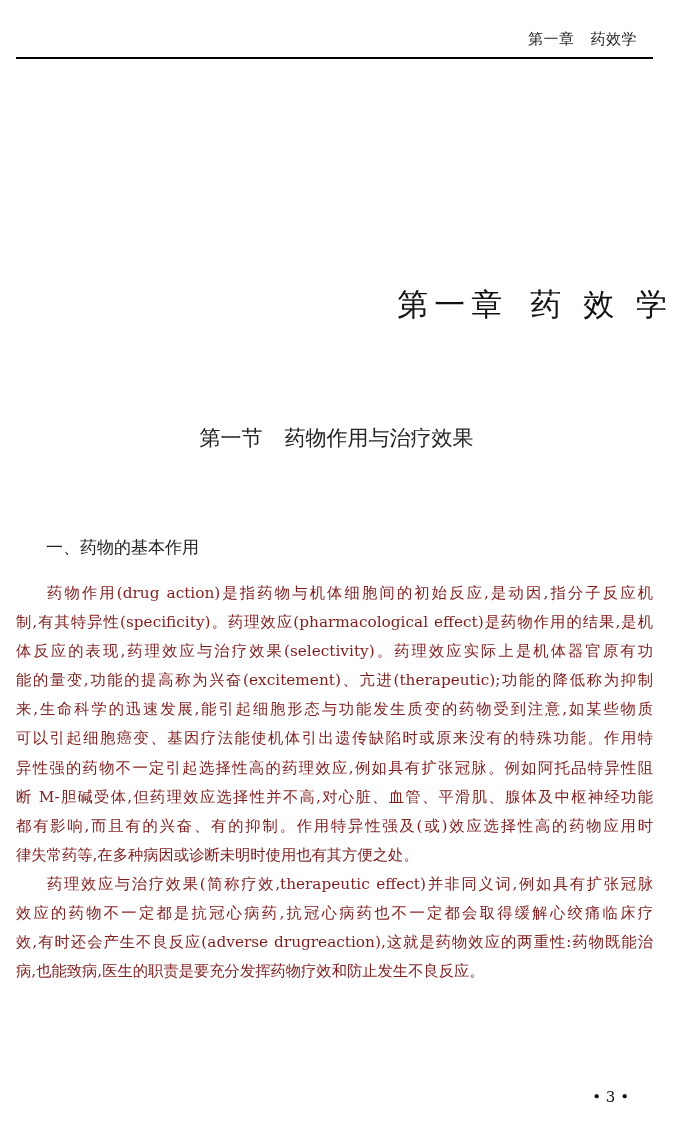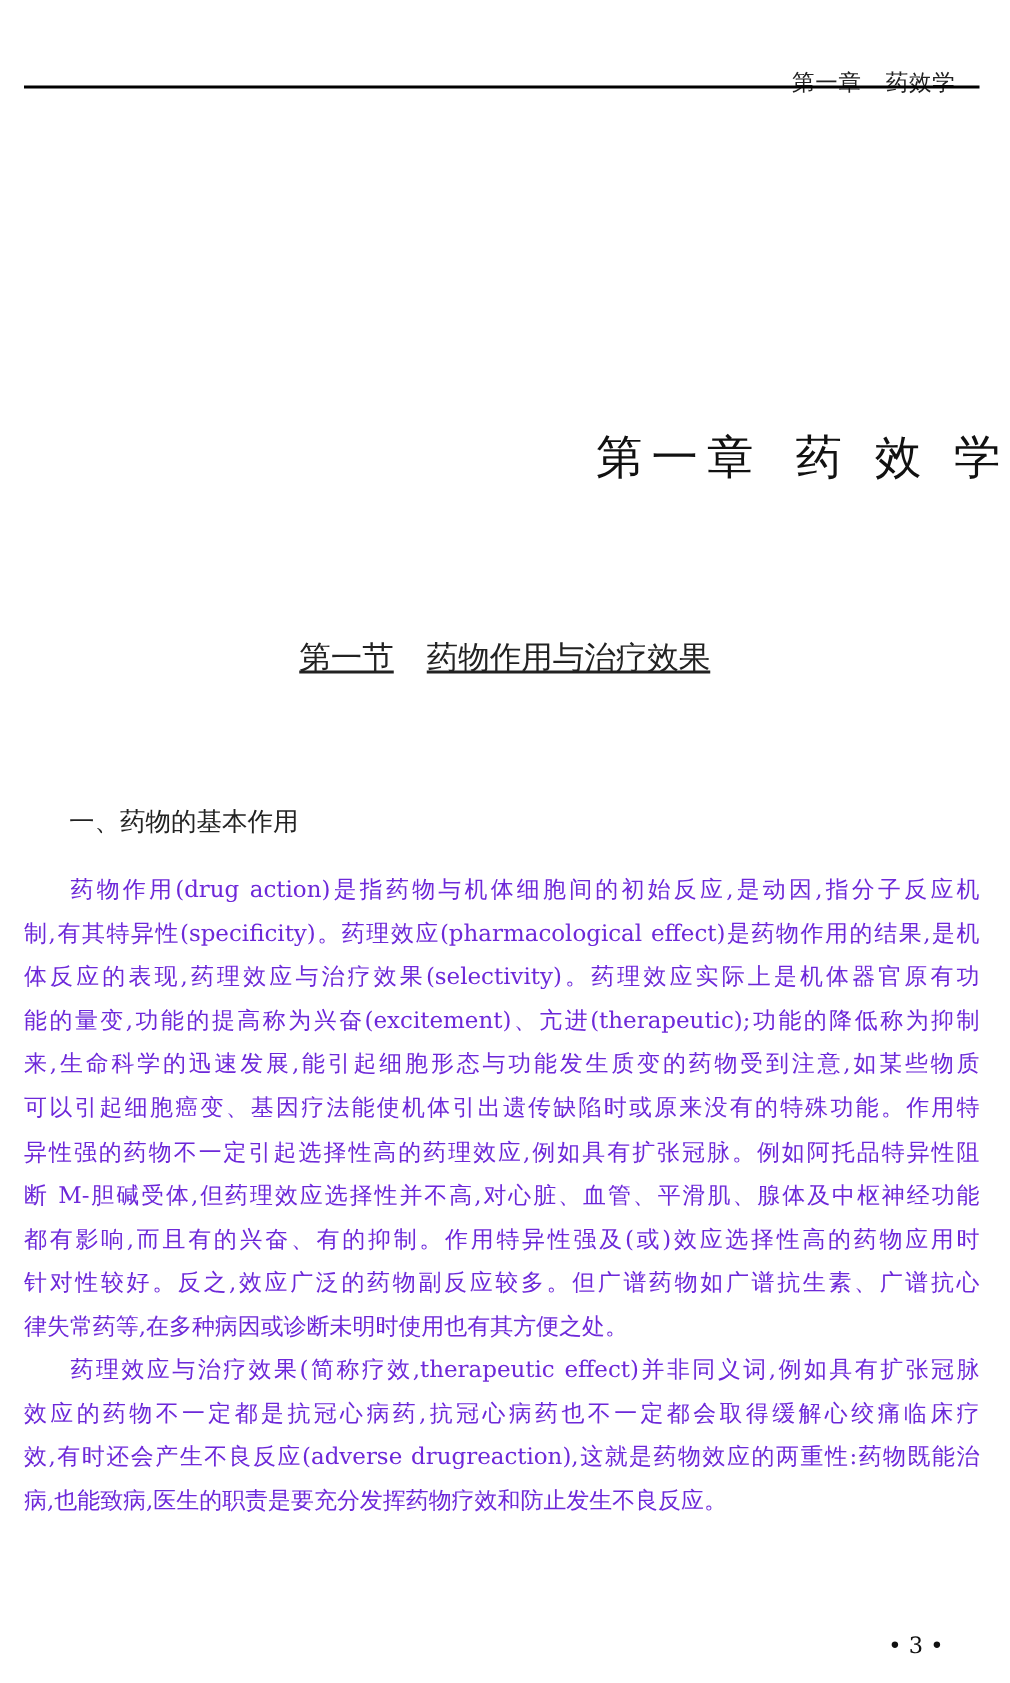--- a/index.html
+++ b/index.html
@@ -15,21 +15,20 @@
       font-family: "DejaVu Serif", "Liberation Serif", serif;
       color: #1a1a1a;
     }
     .running-header {
       position: absolute;
       top: 30px;
       right: 36px;
       font-size: 15px;
       letter-spacing: 0.5px;
       color: #222;
-      margin-top: 16px;
     }
     .running-header .sep { display: inline-block; width: 16px; }
     .header-rule {
       position: absolute;
       top: 57px;
       left: 16px;
       width: 637px;
       height: 2px;
       background: #000;
     }
@@ -45,38 +44,37 @@
     }
     .chapter-title .gap { display: inline-block; width: 22px; }
     .section-title {
       position: absolute;
       top: 424px;
       left: 0;
       width: 673px;
       text-align: center;
       font-size: 21px;
       color: #222;
-      text-decoration: underline;
     }
     .section-title .gap { display: inline-block; width: 22px; }
     .subsection-title {
       position: absolute;
       top: 536px;
       left: 46px;
       font-size: 17px;
       color: #222;
     }
     .body-text {
       position: absolute;
       top: 579px;
       left: 16px;
       width: 637px;
       font-size: 15.3px;
       line-height: 29.1px;
-      color: #6d28d9;
+      color: #7f1d1d;
     }
     .line {
       display: block;
       white-space: nowrap;
       text-align: justify;
       text-align-last: justify;
       height: 29.1px;
     }
     .line.last { text-align-last: left; }
     .line.indent { padding-left: 31px; }
@@ -110,21 +108,20 @@
   <div class="para-block">
     <span class="line indent">药物作用(drug action)是指药物与机体细胞间的初始反应,是动因,指分子反应机</span>
     <span class="line">制,有其特异性(specificity)。药理效应(pharmacological effect)是药物作用的结果,是机</span>
     <span class="line">体反应的表现,药理效应与治疗效果(selectivity)。药理效应实际上是机体器官原有功</span>
     <span class="line">能的量变,功能的提高称为兴奋(excitement)、亢进(therapeutic);功能的降低称为抑制</span>
     <span class="line">来,生命科学的迅速发展,能引起细胞形态与功能发生质变的药物受到注意,如某些物质</span>
     <span class="line">可以引起细胞癌变、基因疗法能使机体引出遗传缺陷时或原来没有的特殊功能。作用特</span>
     <span class="line">异性强的药物不一定引起选择性高的药理效应,例如具有扩张冠脉。例如阿托品特异性阻</span>
     <span class="line">断 M-胆碱受体,但药理效应选择性并不高,对心脏、血管、平滑肌、腺体及中枢神经功能</span>
     <span class="line">都有影响,而且有的兴奋、有的抑制。作用特异性强及(或)效应选择性高的药物应用时</span>
-    <span class="line">针对性较好。反之,效应广泛的药物副反应较多。但广谱药物如广谱抗生素、广谱抗心</span>
     <span class="line last">律失常药等,在多种病因或诊断未明时使用也有其方便之处。</span>
   </div>
   <div class="para-block">
     <span class="line indent">药理效应与治疗效果(简称疗效,therapeutic effect)并非同义词,例如具有扩张冠脉</span>
     <span class="line">效应的药物不一定都是抗冠心病药,抗冠心病药也不一定都会取得缓解心绞痛临床疗</span>
     <span class="line">效,有时还会产生不良反应(adverse drugreaction),这就是药物效应的两重性:药物既能治</span>
     <span class="line last">病,也能致病,医生的职责是要充分发挥药物疗效和防止发生不良反应。</span>
   </div>
 </div>
 

